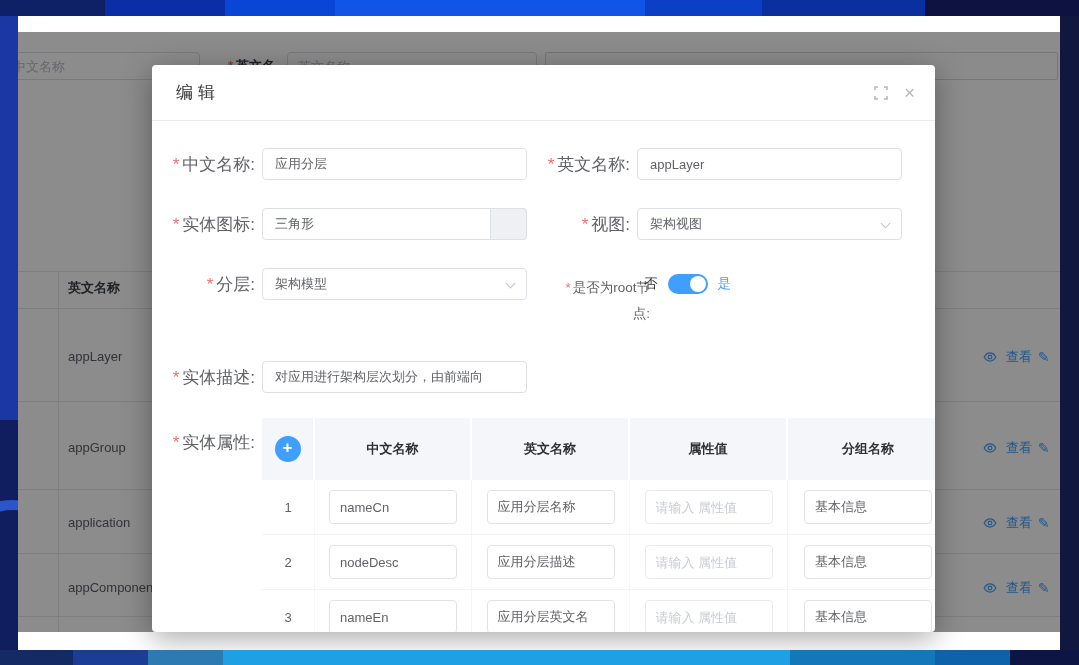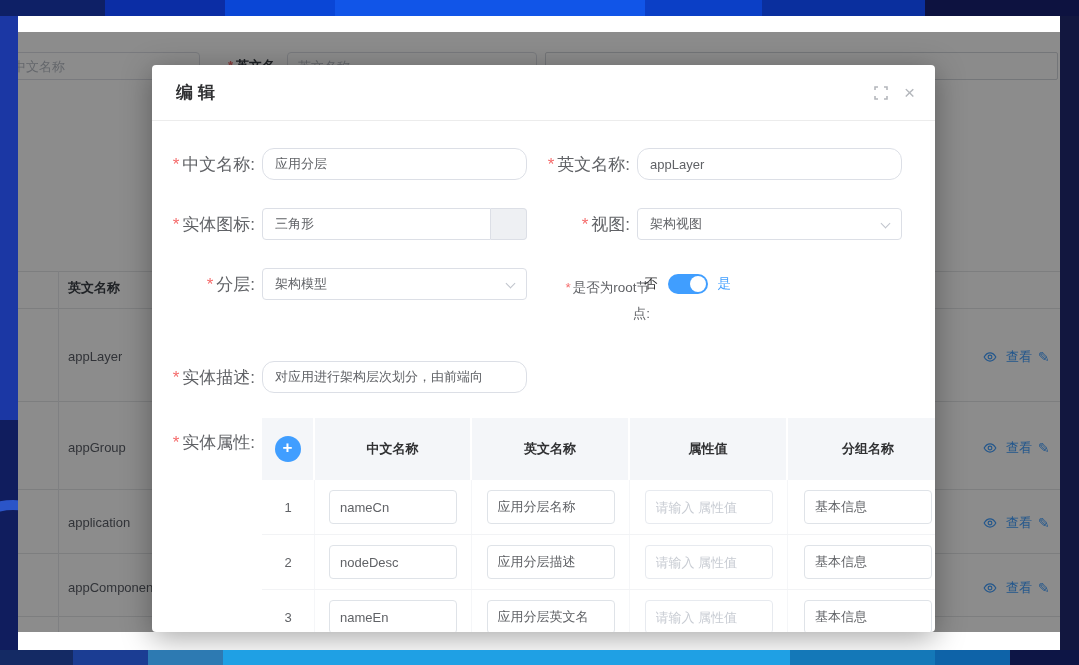--- a/index.html
+++ b/index.html
@@ -41,30 +41,30 @@
     color:#409eff; font-size:13px; white-space:nowrap; overflow:hidden; }
   .row-actions .act { display:flex; align-items:center; gap:9px; cursor:pointer; }
   .eye-ic { width:14px; height:14px; }
   .pen { font-size:14px; }
 
   
   .modal { position:absolute; left:134px; top:49px; width:783px; height:567px; background:#fff; border-radius:4px;
     box-shadow:0 6px 30px rgba(0,0,0,.35); z-index:10; overflow:hidden; }
   .modal-header { position:absolute; left:0; top:0; width:100%; height:56px; border-bottom:1px solid #ececec;
     display:flex; align-items:center; padding:0 20px 0 24px; }
-  .modal-title { font-size:17px; font-weight:bold; color:#303133; letter-spacing:5px; }
+  .modal-title { font-size:17px; font-weight:normal; color:#303133; letter-spacing:5px; }
   .hd-icons { margin-left:auto; display:flex; align-items:center; gap:16px; color:#b4b7bc; }
   .fs-ic { width:14px; height:14px; display:block; }
   .close-x { font-size:19px; line-height:1; color:#b4b7bc; cursor:pointer; }
 
   .fg { position:absolute; display:flex; align-items:center; }
   .flabel { font-size:17px; color:#606266; text-align:right; white-space:nowrap; }
   .flabel.w1 { width:103px; }
   .flabel.w2 { width:93px; }
-  .inp { height:32px; border:1px solid #dcdfe6; border-radius:12px; background:#fff; font-size:13px; color:#606266;
+  .inp { height:32px; border:1px solid #dcdfe6; border-radius:4px; background:#fff; font-size:13px; color:#606266;
     padding:0 12px; outline:none; font-family:inherit; }
   .inp::placeholder { color:#c0c4cc; }
   .sel { position:relative; height:32px; border:1px solid #dcdfe6; border-radius:4px; background:#fff;
     font-size:13px; color:#606266; line-height:30px; padding:0 28px 0 12px; cursor:pointer; }
   .chev { position:absolute; right:12px; top:11px; width:7px; height:7px; border-right:1.4px solid #c0c4cc;
     border-bottom:1.4px solid #c0c4cc; transform:rotate(45deg); }
   .icon-input { position:relative; display:flex; width:265px; }
   .icon-input .inp { flex:1; border-radius:4px 0 0 4px; width:229px; }
   .icon-append { width:36px; height:32px; background:#eef0f3; border:1px solid #dcdfe6; border-left:none;
     border-radius:0 4px 4px 0; cursor:pointer; }

